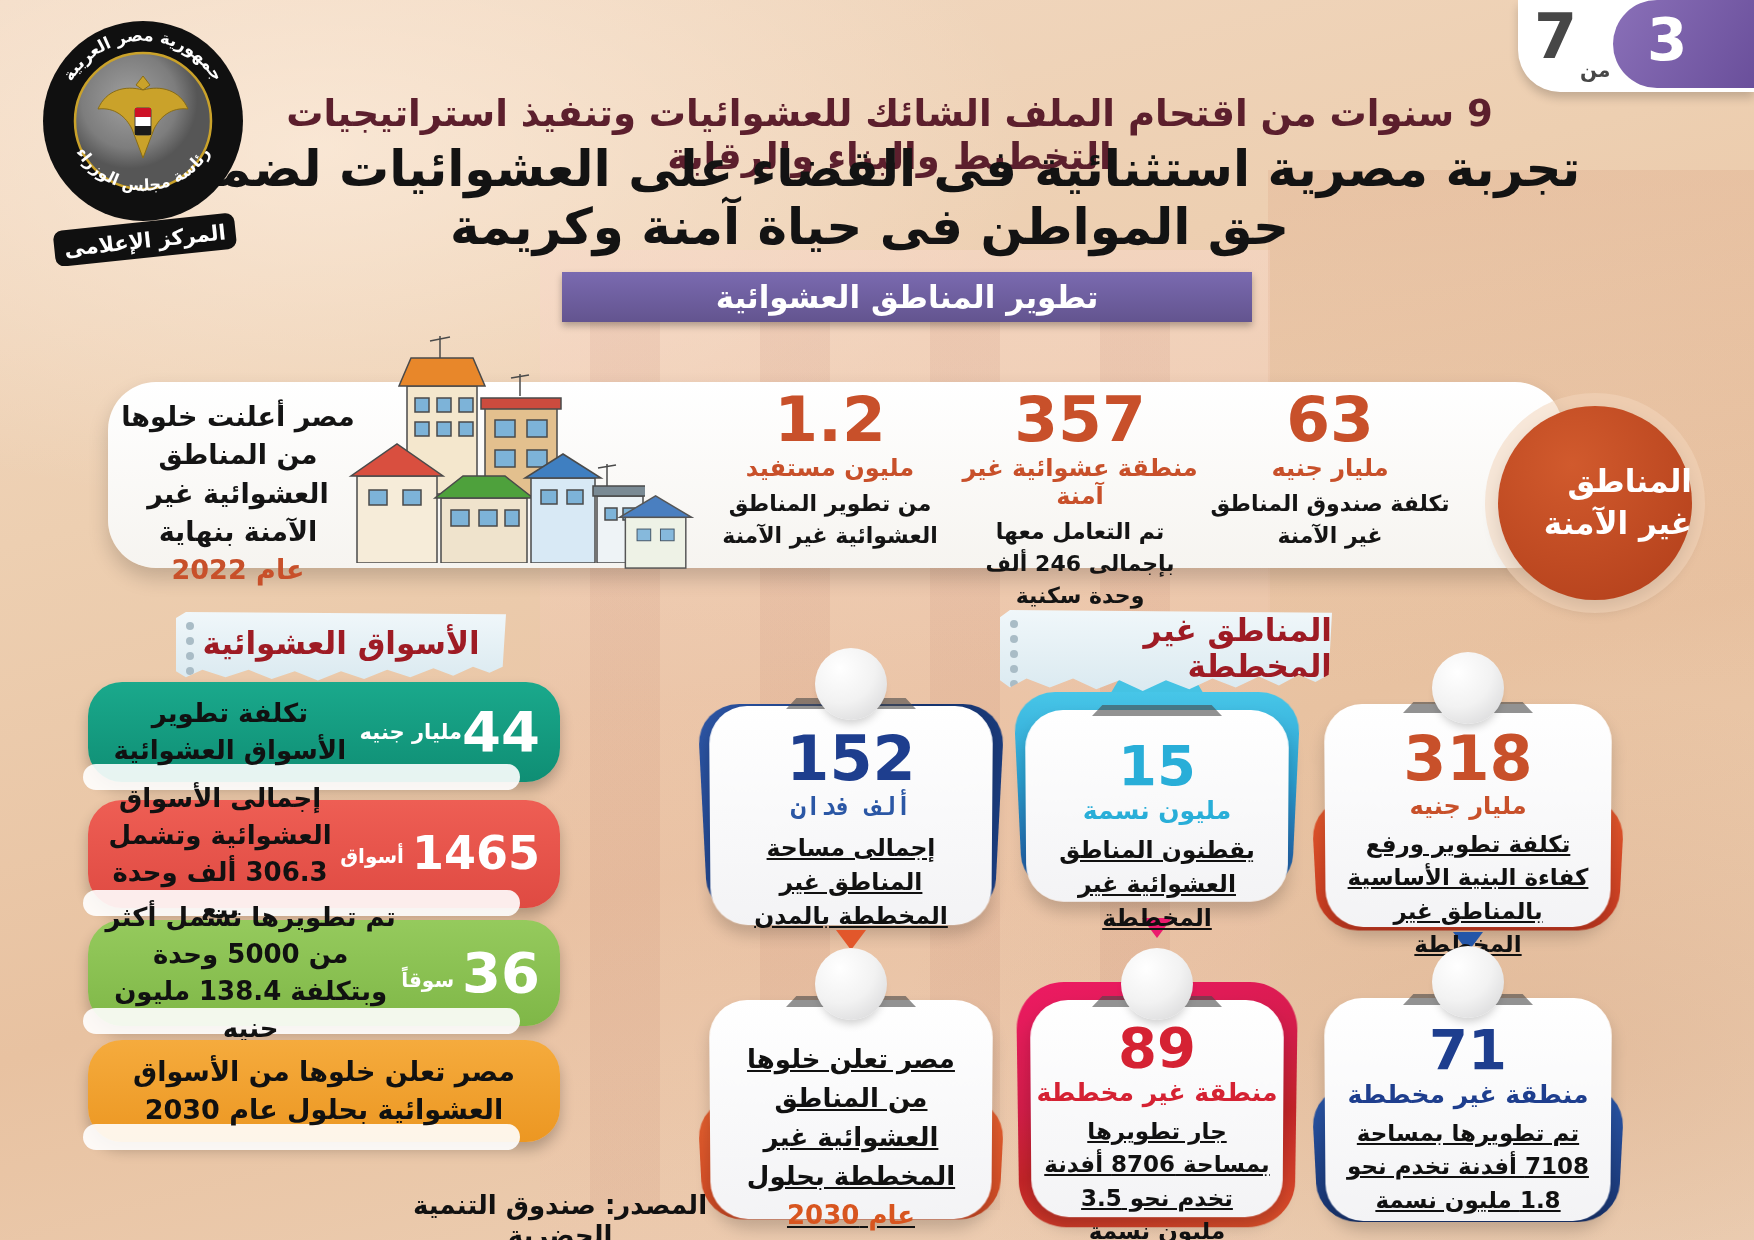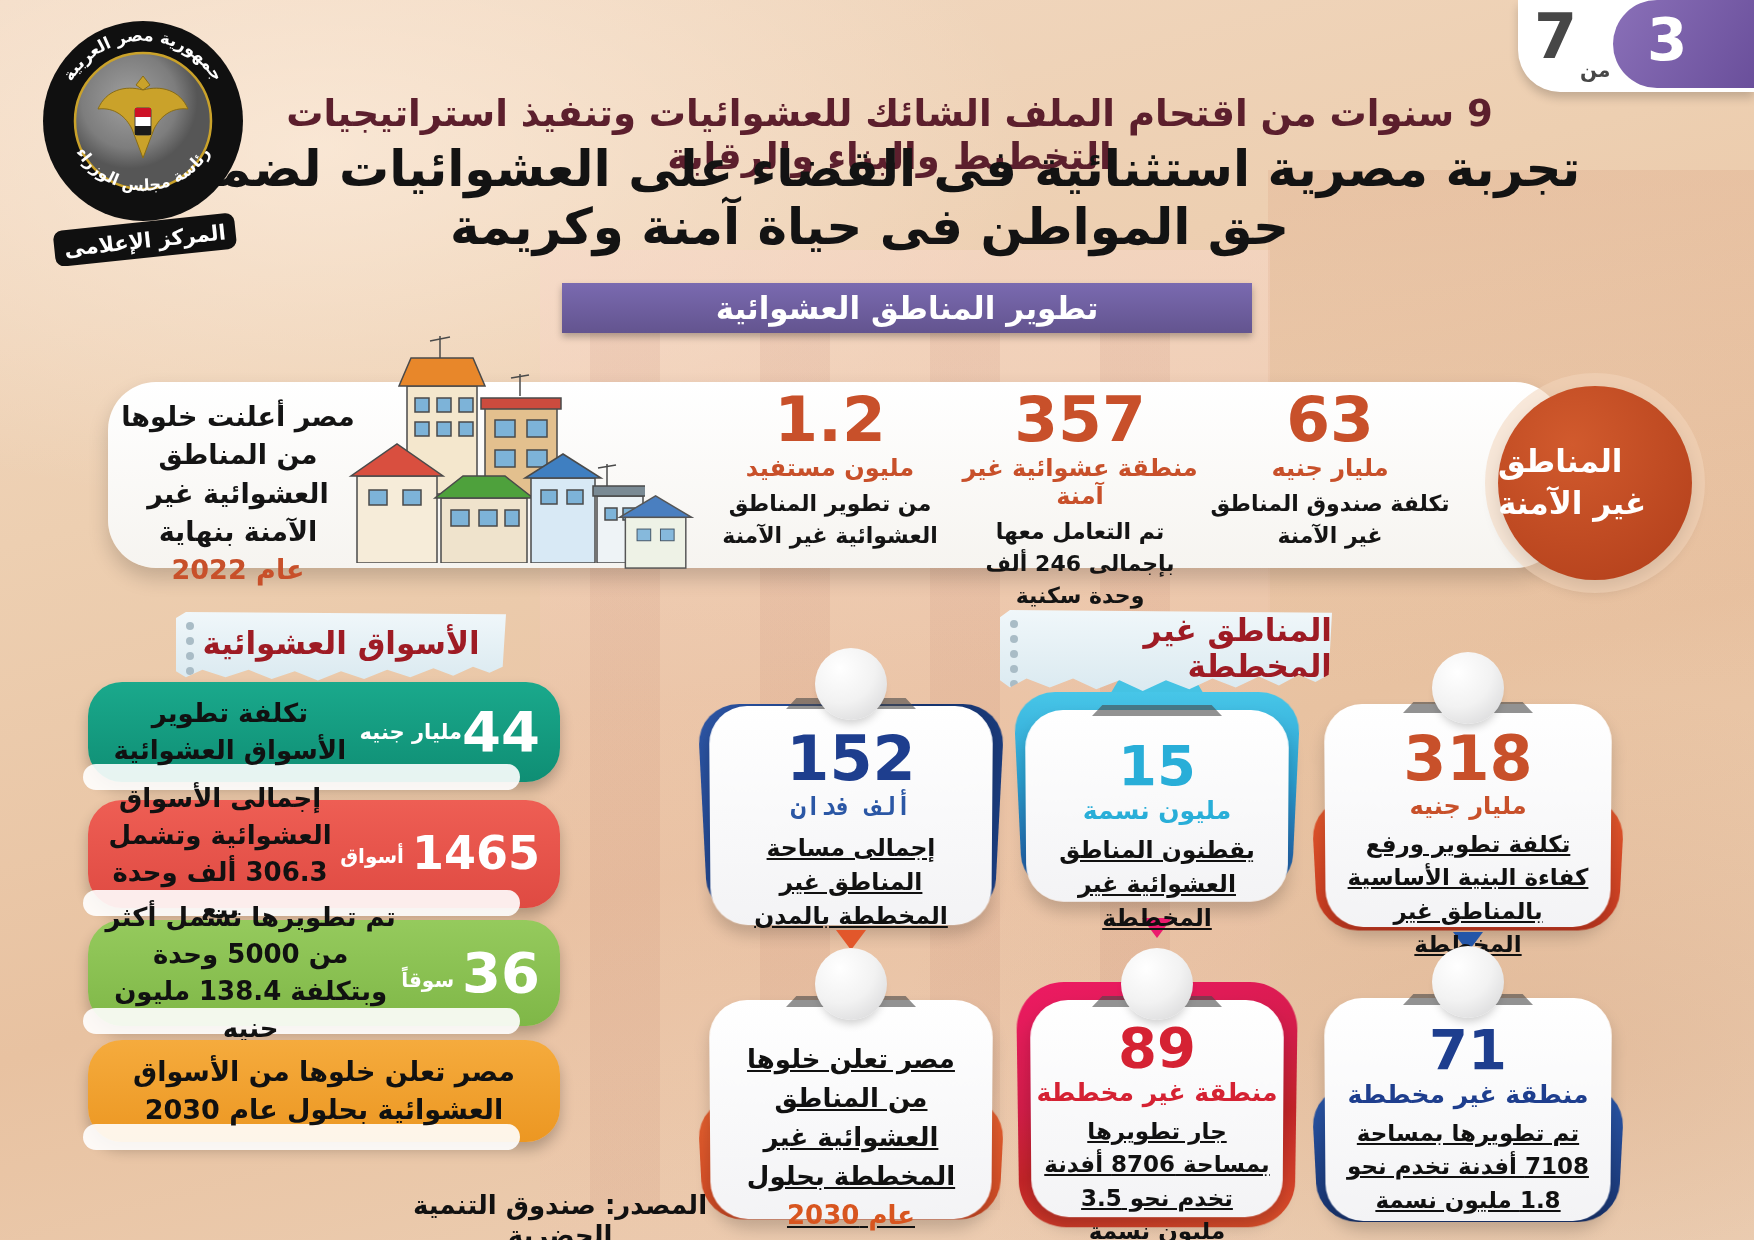--- a/index.html
+++ b/index.html
@@ -20,21 +20,21 @@
     background:linear-gradient(180deg,rgba(220,165,132,.28),rgba(220,165,132,0));}
 
   
   .hline1{position:absolute;left:240px;right:215px;top:92px;text-align:center;direction:rtl;
     font-size:37px;font-weight:bold;color:#5c1f2d;z-index:5;}
   .hline2{position:absolute;left:110px;right:125px;top:140px;text-align:center;direction:rtl;
     font-size:50px;font-weight:bold;color:#131313;z-index:5;}
   .pbanner{position:absolute;left:562px;top:272px;width:690px;height:50px;z-index:5;
     background:linear-gradient(#7a6ab0,#63548f);color:#fff;font-size:31px;font-weight:bold;
     display:flex;align-items:center;justify-content:center;direction:rtl;
-    box-shadow:0 4px 7px rgba(0,0,0,.28);margin-top:11px;}
+    box-shadow:0 4px 7px rgba(0,0,0,.28);}
 
   
   .pi-white{position:absolute;left:1518px;top:0;width:236px;height:92px;background:#fff;
     border-radius:0 0 0 42px;box-shadow:0 6px 10px rgba(0,0,0,.18);z-index:6;}
   .pi-total{position:absolute;left:16px;top:0px;font-size:62px;font-weight:bold;color:#474747;}
   .pi-of{position:absolute;left:62px;top:58px;font-size:20px;font-weight:bold;color:#474747;}
   .pi-purple{position:absolute;right:0;top:0;width:141px;height:88px;
     background:linear-gradient(120deg,#8a70b8,#6a4f9b);border-radius:46px 0 0 46px;}
   .pi-purple span{position:absolute;left:34px;top:6px;font-size:58px;font-weight:bold;color:#fff;}
 
@@ -48,24 +48,24 @@
   .houses{position:absolute;left:345px;top:328px;width:300px;height:235px;z-index:2;}
   .minihouse{position:absolute;left:617px;top:492px;width:84px;height:78px;z-index:2;}
   .announce{position:absolute;left:116px;top:398px;width:244px;z-index:2;direction:rtl;text-align:center;
     font-size:27px;line-height:1.42;font-weight:bold;color:#141414;}
   .announce .hl{color:#c8502a;display:block;}
   .statcol{position:absolute;top:388px;width:250px;text-align:center;direction:rtl;z-index:2;}
   .statcol .v{font-size:63px;font-weight:bold;color:#c8502a;line-height:1.0;}
   .statcol .u{font-size:24px;font-weight:bold;color:#c8502a;margin-top:3px;}
   .statcol .d{font-size:22px;font-weight:bold;color:#141414;line-height:1.45;margin-top:6px;}
   #stat1{left:705px;} #stat2{left:955px;} #stat3{left:1205px;}
-  .badge{position:absolute;left:1498px;top:386px;width:194px;height:194px;border-radius:50%;z-index:3;
+  .badge{position:absolute;left:1498px;top:406px;width:194px;height:194px;border-radius:50%;z-index:3;
     background:radial-gradient(circle at 38% 30%,#d15a2d,#b8441e 78%);
     box-shadow:0 0 0 13px rgba(243,214,188,.55),0 8px 16px rgba(0,0,0,.22);
-    display:flex;flex-direction:column;align-items:flex-end;justify-content:center;
+    display:flex;flex-direction:column;align-items:flex-start;justify-content:center;
     color:#fff;font-weight:bold;font-size:31px;line-height:1.35;direction:rtl;}
 
   
   .torn{position:absolute;z-index:3;background:linear-gradient(#f0f7fa,#d8e8ef);
     box-shadow:0 6px 10px rgba(0,0,0,.22);
     display:flex;align-items:center;justify-content:center;direction:rtl;
     font-size:31px;font-weight:bold;color:#9e1b24;padding-bottom:14px;box-sizing:border-box;
     clip-path:polygon(0 8%,3% 0,100% 3%,99% 72%,95% 80%,90% 72%,84% 84%,78% 74%,71% 86%,64% 76%,57% 88%,50% 78%,43% 90%,36% 78%,29% 88%,22% 76%,15% 86%,8% 76%,3% 86%,0 78%);}
   #marketsTitle{left:176px;top:612px;width:330px;height:76px;}
   #unplannedTitle{left:1000px;top:582px;width:332px;height:90px;margin-top:28px;}

